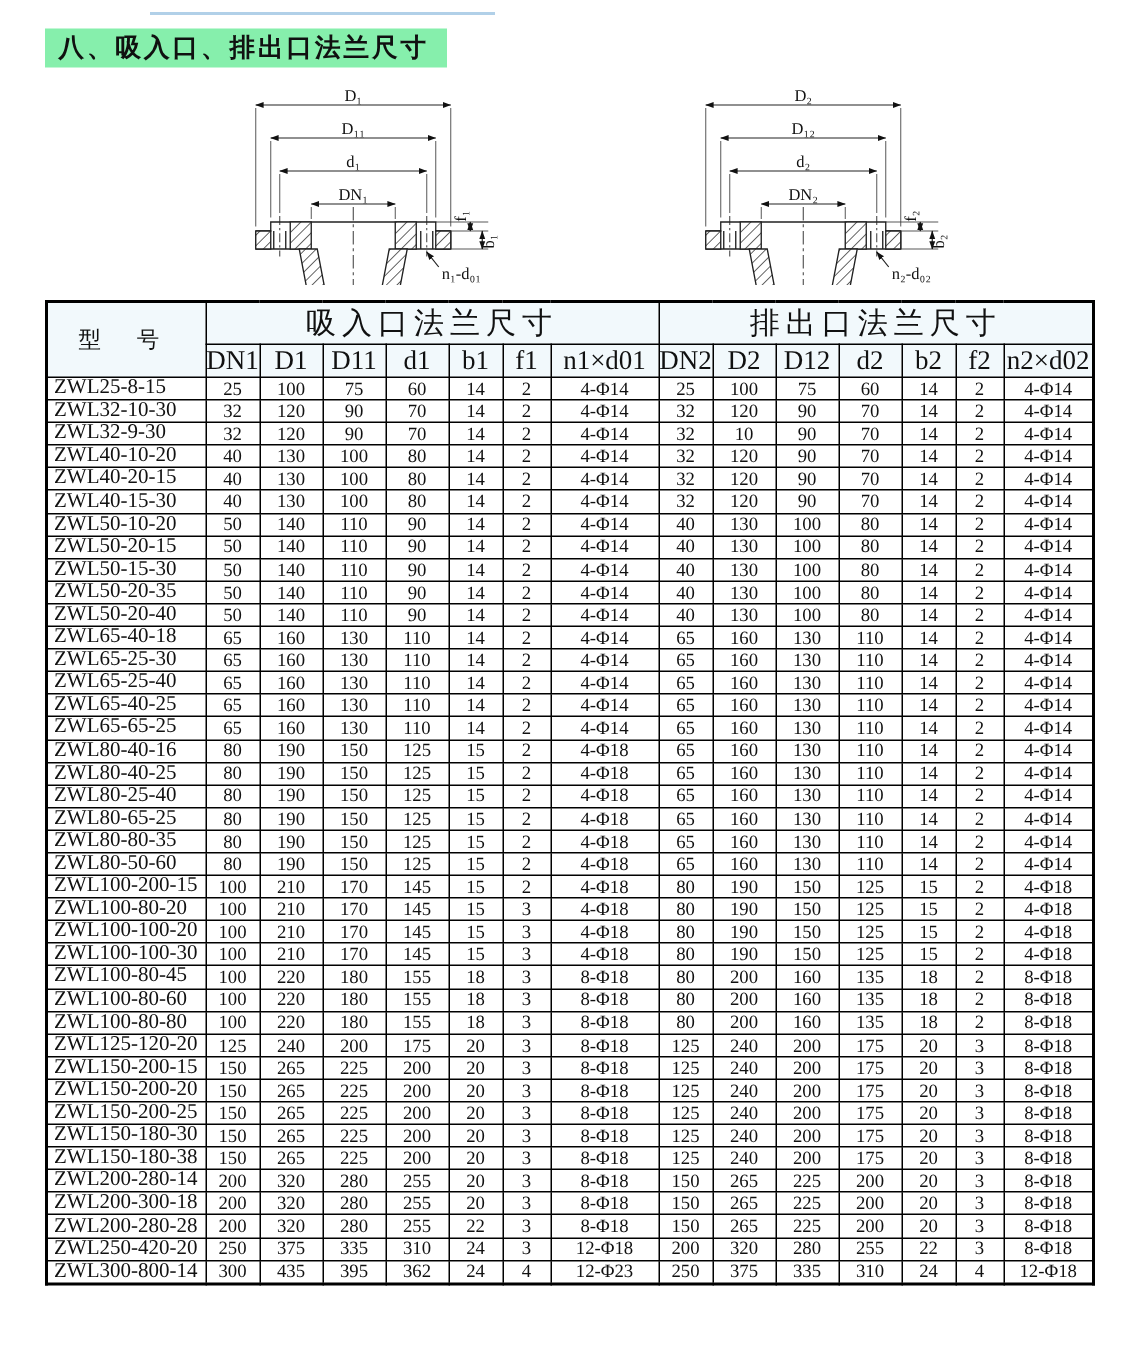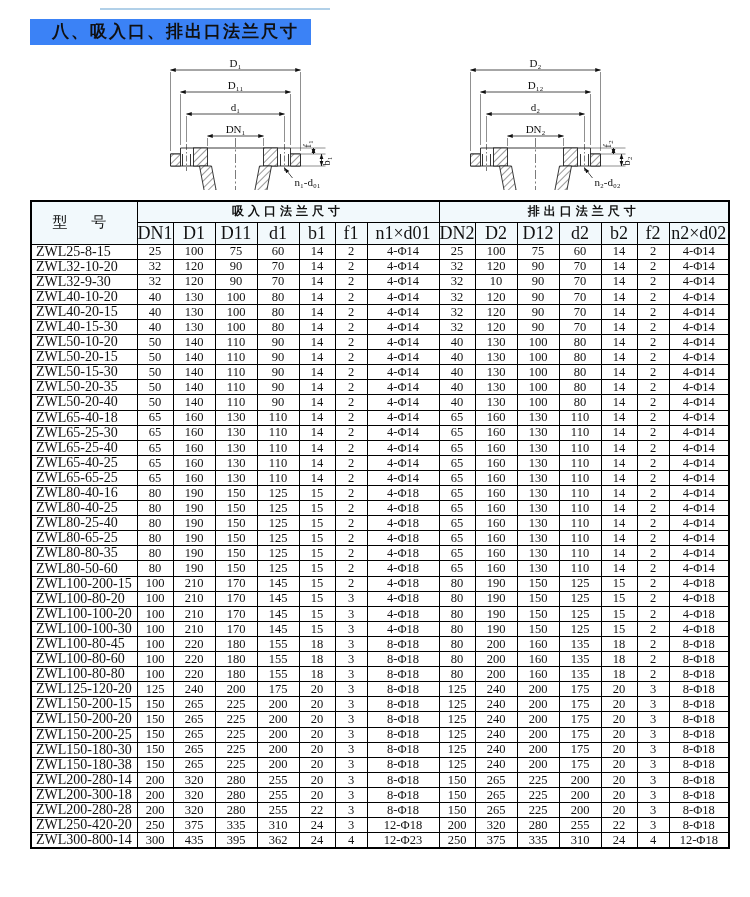--- a/index.html
+++ b/index.html
@@ -3,40 +3,40 @@
 <meta charset="utf-8">
 <style>
   html,body{margin:0;padding:0;}
   body{
     width:750px;height:897px;position:relative;background:#ffffff;
     font-family:"Liberation Sans",sans-serif;color:#111;overflow:hidden;
   }
   .artifact-line{position:absolute;left:100px;top:8px;width:230px;height:2px;background:#9dc4e2;opacity:.8;}
   .title-bar{
     position:absolute;left:30px;top:19px;height:26px;line-height:26px;
-    background:#3b82f6;color:#101010;font-weight:bold;font-size:17px;
-    letter-spacing:2px;padding:0 12px 0 22px;white-space:nowrap;
+    background:#86efac;color:#101010;font-weight:bold;font-size:17px;
+    letter-spacing:2px;padding:0 12px 0 9px;white-space:nowrap;
   }
   .diagram{position:absolute;top:50px;width:215px;height:140px;}
   #diag-suction{left:128px;}
   #diag-discharge{left:428px;}
   svg text{font-family:"Liberation Serif",serif;font-size:11px;fill:#111;}
   table.dims{
     position:absolute;left:30px;top:200px;width:698px;
     border-collapse:collapse;table-layout:fixed;
     font-family:"Liberation Serif",serif;
   }
   table.dims th,table.dims td{
     border:1px solid #000;text-align:center;vertical-align:middle;
     padding:0;overflow:hidden;white-space:nowrap;
   }
   table.dims{border:2px solid #000;}
   thead tr{height:21px;}
   thead th{font-size:18px;font-weight:normal;background:#f2f9fc;}
-  th.group-h{font-size:12px;letter-spacing:4px;font-weight:bold;}
+  th.group-h{font-size:20px;letter-spacing:4px;}
   th.model-h{font-size:15px;letter-spacing:10px;}
   tbody tr{height:15.1px;}
   tbody td{font-size:12.5px;line-height:1;}
   tbody td.model{text-align:left;padding-left:4px;font-size:14px;}
 </style>
 </head>
 <body>
 
 <div class="artifact-line"></div>
 
@@ -176,21 +176,21 @@
         <td>4-Φ14</td>
         <td>25</td>
         <td>100</td>
         <td>75</td>
         <td>60</td>
         <td>14</td>
         <td>2</td>
         <td>4-Φ14</td>
       </tr>
       <tr>
-        <td class="model">ZWL32-10-20</td>
+        <td class="model">ZWL32-10-30</td>
         <td>32</td>
         <td>120</td>
         <td>90</td>
         <td>70</td>
         <td>14</td>
         <td>2</td>
         <td>4-Φ14</td>
         <td>32</td>
         <td>120</td>
         <td>90</td>

